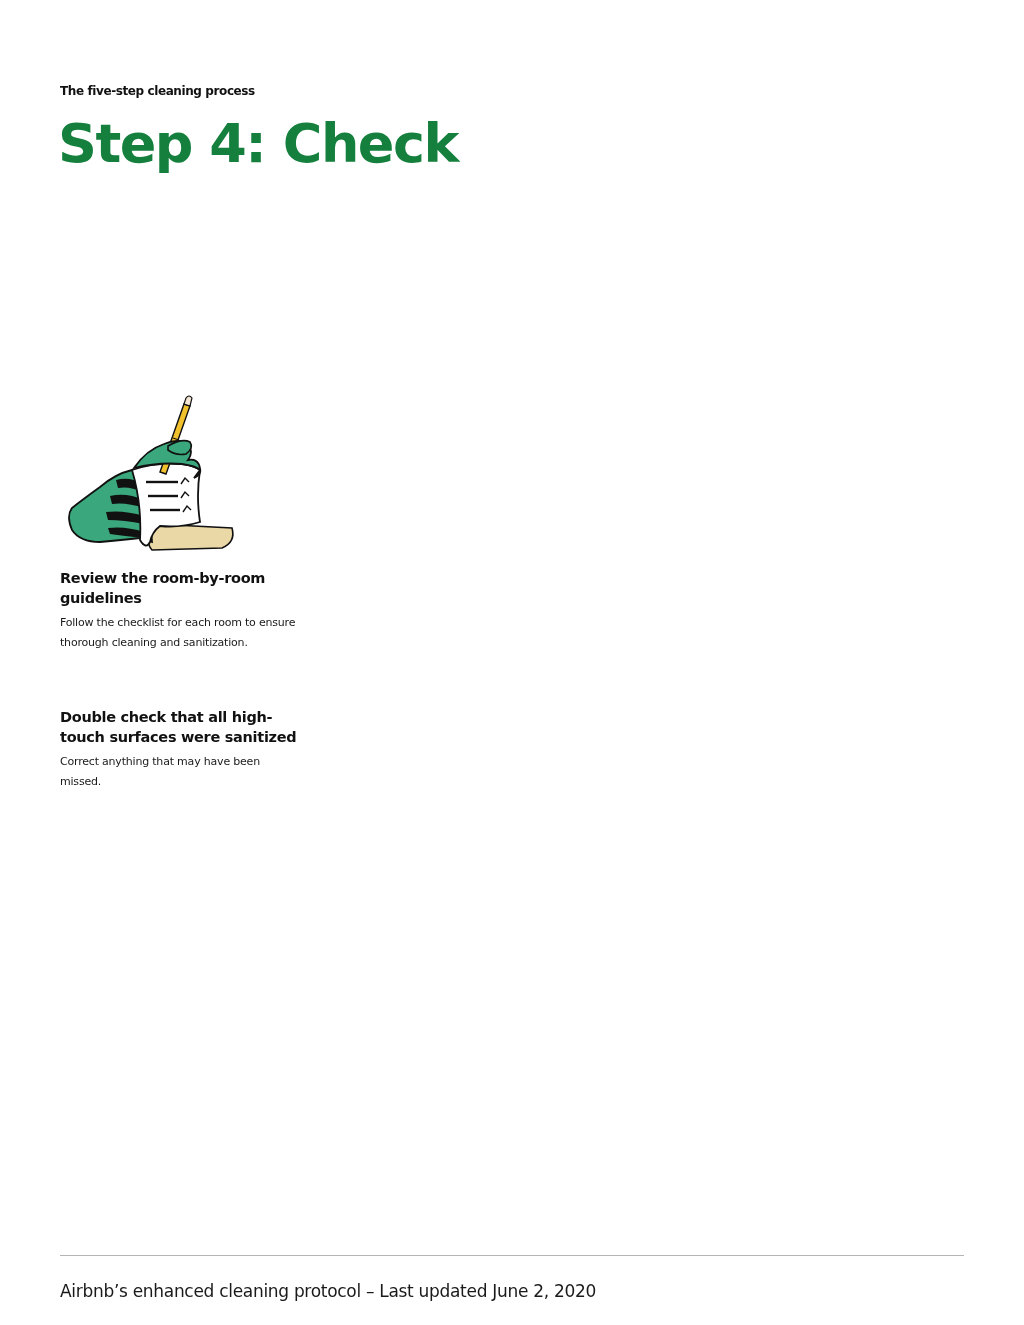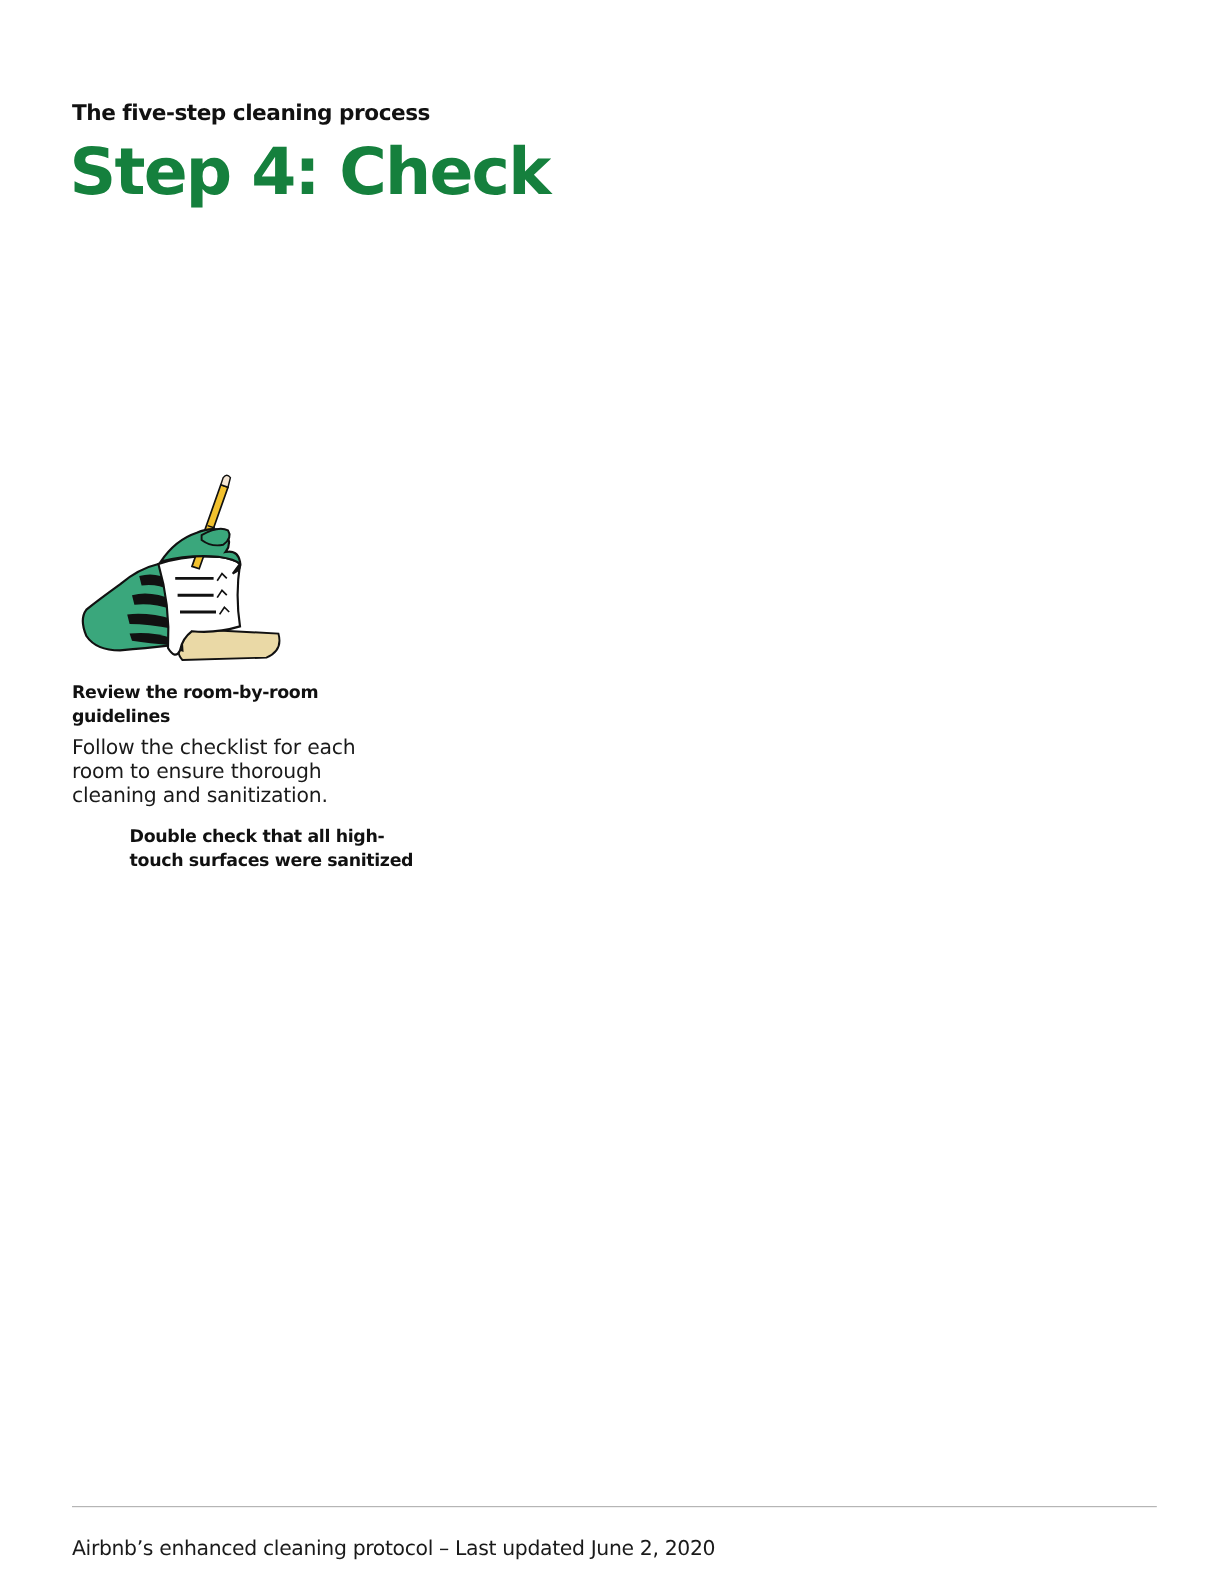--- a/index.html
+++ b/index.html
@@ -2,38 +2,38 @@
 <html><head>
 <meta charset="utf-8">
 <style>
   html, body { margin: 0; padding: 0; background: #ffffff; }
   body {
     width: 1024px; height: 1325px; position: relative; overflow: hidden;
     font-family: "DejaVu Sans", "Liberation Sans", sans-serif; color: #111111;
   }
   .eyebrow {
     position: absolute; left: 60px; top: 84px;
-    font-size: 18px; font-weight: bold; letter-spacing: -0.4px; color: #111;
+    font-size: 12px; font-weight: bold; letter-spacing: -0.4px; color: #111;
   }
   .title {
     position: absolute; left: 58px; top: 112px;
     font-size: 54px; font-weight: bold; letter-spacing: -1.5px; color: #15803d;
     line-height: 64px;
   }
   .illustration { position: absolute; left: 60px; top: 392px; width: 180px; height: 165px; }
   .section { position: absolute; left: 60px; width: 280px; }
   .section h3 {
     margin: 0; font-size: 14.5px; font-weight: bold; line-height: 20px; letter-spacing: -0.3px; color: #111;
   }
   .section p {
-    margin: 5px 0 0 0; font-size: 17px; line-height: 20px; letter-spacing: -0.2px; color: #1a1a1a;
+    margin: 5px 0 0 0; font-size: 11px; line-height: 20px; letter-spacing: -0.2px; color: #1a1a1a;
   }
   .s1 { top: 568px; }
   .s1 p { width: 250px; }
-  .s2 { top: 688px; width: 250px; margin-left: 48px; }
+  .s2 { top: 707px; width: 250px; }
   .s2 p { width: 230px; }
   .rule { position: absolute; left: 60px; top: 1255px; width: 904px; height: 1px; background: #b5b5b5; }
   .footer-text {
     position: absolute; left: 60px; top: 1281px; font-size: 17px; letter-spacing: -0.3px; color: #1a1a1a;
   }
   .page-num {
     position: absolute; right: 60px; top: 1349px; font-size: 13px; color: #14532d;
   }
 </style>
 </head>
@@ -74,18 +74,19 @@
     </svg>
   </div>
 
   <div class="section s1">
     <h3>Review the room-by-room guidelines</h3>
     <p>Follow the checklist for each room to ensure thorough cleaning and sanitization.</p>
   </div>
 
   <div class="section s2">
     <h3>Double check that all high-touch surfaces were sanitized</h3>
+    <p>Correct anything that may have been missed.</p>
   </div>
 
   <div class="rule"></div>
   <div class="footer-text">Airbnb’s enhanced cleaning protocol – Last updated June 2, 2020</div>
   <div class="page-num">15</div>
 </div>
 
 </body></html>

